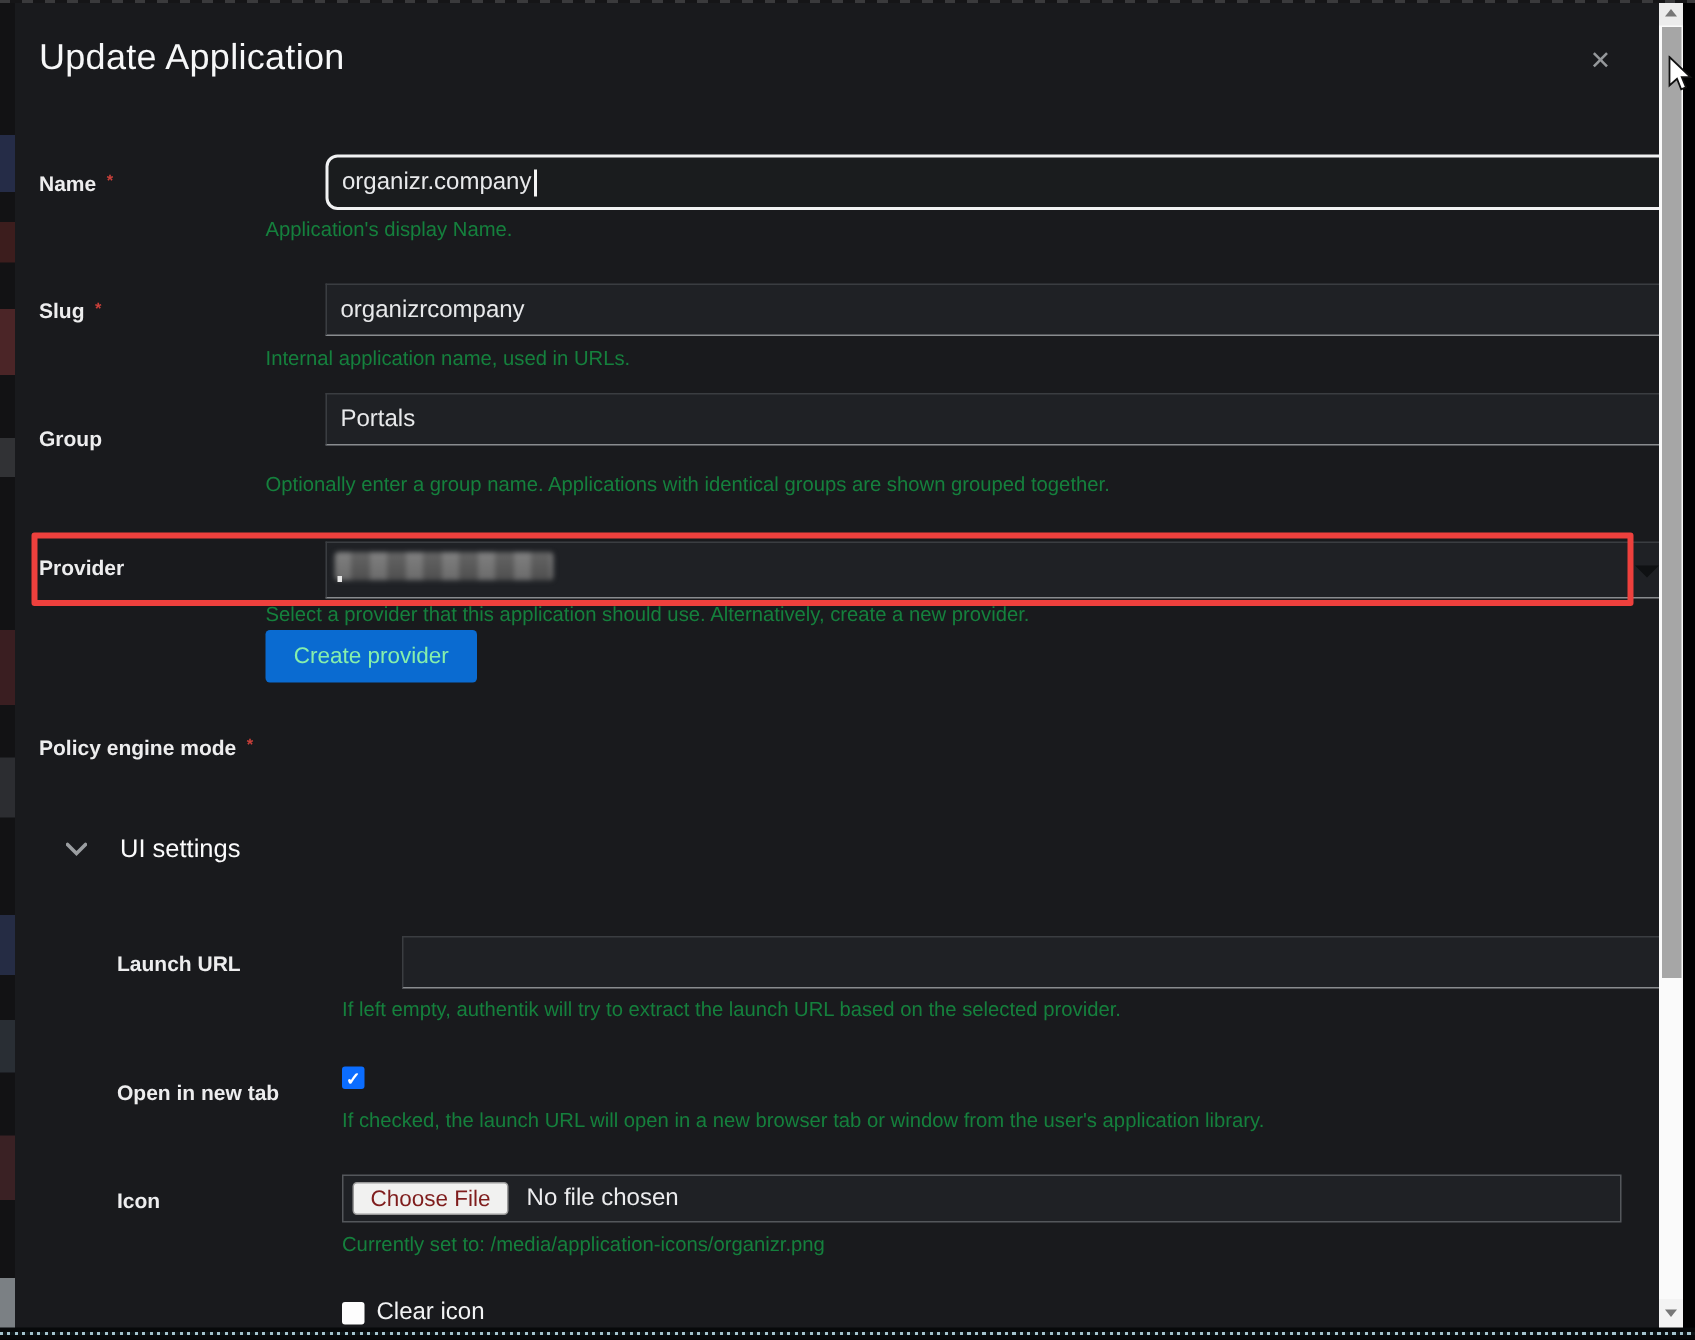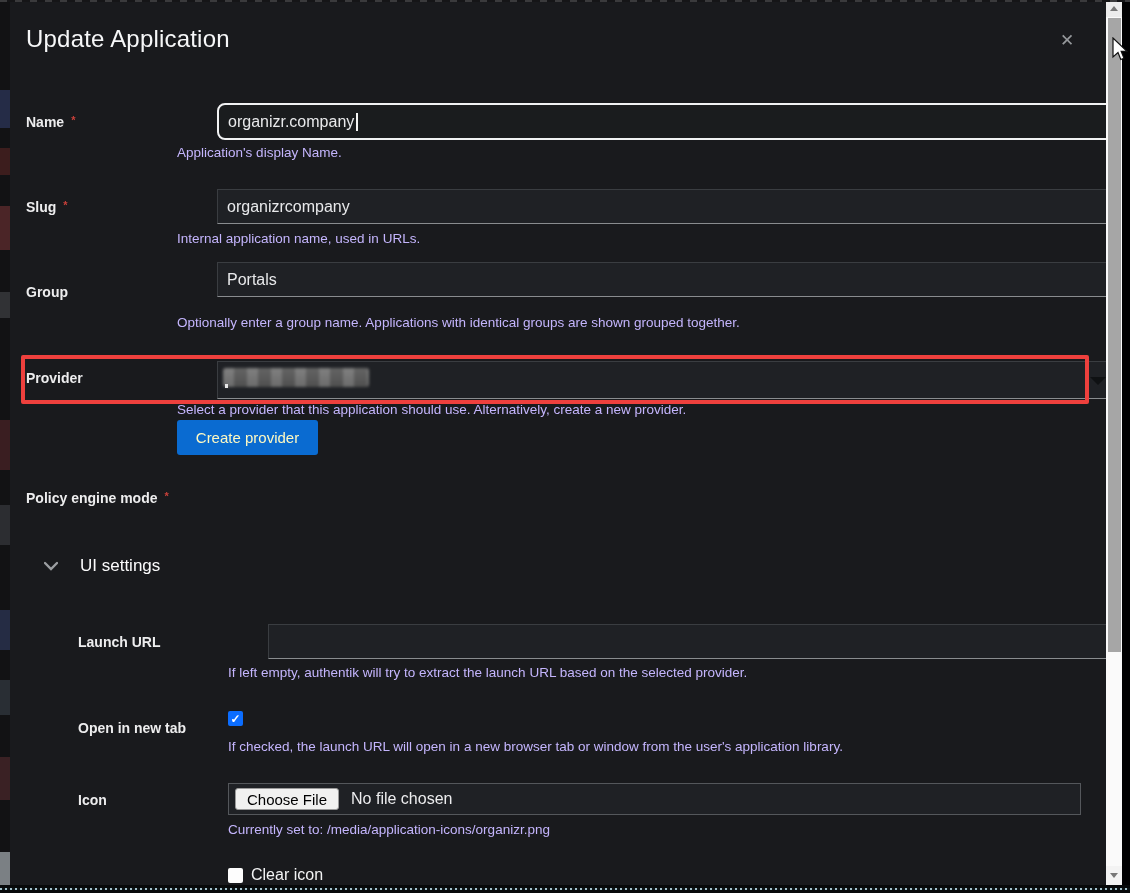--- a/index.html
+++ b/index.html
@@ -12,21 +12,21 @@
   .patch { position:absolute; left:0; width:10px; opacity:.8; }
 
   
   .modal { position:absolute; left:10px; top:0; width:1096px; height:893px; background:#191a1d; }
 
   .title { position:absolute; left:26px; top:25px; font-size:24px; font-weight:500; color:#f6f7f8; letter-spacing:.2px; }
   .close { position:absolute; left:1056px; top:30px; width:22px; height:22px; color:#95989b; font-size:17px; line-height:22px; text-align:center; cursor:pointer; }
 
   .label { position:absolute; font-size:14px; font-weight:700; color:#ededee; }
   .req { color:#c9403a; font-size:11px; margin-left:7px; font-weight:700; vertical-align:3px; }
-  .help { position:absolute; left:177px; font-size:13.5px; color:#c4b5fd; }
+  .help { position:absolute; left:177px; font-size:13.5px; color:#15803d; }
   .help.nested { left:228px; }
 
   .control { position:absolute; left:177px; width:904px; height:35px; background:#1f2125;
              border:1px solid #3a3d41; border-bottom:1px solid #898c8f;
              display:flex; align-items:center; padding:0 9px; font-size:16px; color:#e8e9eb;margin-left:40px; }
   .control.nested { left:228px; width:853px; }
   .focused { height:37px; border:2px solid #f1f2f3; border-radius:8px; background:#1a1c1e; }
   .caret-bar { display:inline-block; width:2px; height:18px; background:#f4f4f4; margin-left:2px; }
 
   .select .sel-caret { position:absolute; right:14px; top:50%; margin-top:-3px; width:0; height:0;
@@ -36,36 +36,36 @@
             background:
               repeating-linear-gradient(90deg, rgba(130,130,130,.55) 0 11px, rgba(80,80,80,.55) 11px 24px),
               linear-gradient(180deg,#7d7d7d,#4e4e4e);
             filter:blur(1.6px); }
   .redact-dot { position:absolute; left:7px; top:22px; width:3px; height:4px; background:#e8e8e8; }
 
   .annotation { position:absolute; left:21px; top:355px; width:1068px; height:49px;
                 border:4px solid #ee403d; border-radius:2px; z-index:6; pointer-events:none; }
 
   .btn-primary { position:absolute; left:177px; top:420px; width:141px; height:35px;
-                 background:#0a6bd1; color:#fef9c3; font-size:15px; border:none; border-radius:3px;
+                 background:#0a6bd1; color:#86efac; font-size:15px; border:none; border-radius:3px;
                  display:flex; align-items:center; justify-content:center; cursor:pointer; }
 
   .section-toggle { position:absolute; left:44px; top:556px; display:flex; align-items:center; gap:22px; cursor:pointer; }
   .section-toggle .chev { width:14px; height:10px; }
   .section-toggle .sec-label { font-size:17px; color:#fbfbfc; }
 
   .checkbox { position:absolute; width:15px; height:15px; border-radius:2px; }
   .checkbox.checked { background:#0b6dff; color:#fff; font-size:12px; font-weight:700;
                       display:flex; align-items:center; justify-content:center; line-height:1; }
   .checkbox.unchecked { background:#fdfdfd; }
   .cb-label { position:absolute; font-size:16px; font-weight:500; color:#f2f3f4; }
 
   .filebox { position:absolute; left:228px; top:783px; width:853px; height:32px; background:#1f2125;
              border:1px solid #54575b; display:flex; align-items:center; padding:0 6px; }
-  .choose-btn { height:22px; padding:0 11px; background:#f1f1f0; color:#000000; font-size:15px;
+  .choose-btn { height:22px; padding:0 11px; background:#f1f1f0; color:#7f1d1d; font-size:15px;
                 border:1px solid #9a9a9a; border-radius:3px; display:flex; align-items:center; cursor:pointer; }
   .file-status { margin-left:12px; font-size:16px; color:#ececee; }
 
   
   .sb-track { position:absolute; left:1106px; top:0; width:16px; height:887px; background:#fafafa; }
   .sb-btn { position:absolute; left:1106px; width:16px; height:17px; background:#ececec;
             display:flex; align-items:center; justify-content:center; }
   .sb-btn .tri-up { width:0;height:0;border-left:4px solid transparent;border-right:4px solid transparent;border-bottom:5px solid #777; }
   .sb-btn .tri-down { width:0;height:0;border-left:4px solid transparent;border-right:4px solid transparent;border-top:5px solid #777; }
   .sb-thumb { position:absolute; left:1108px; top:18px; width:13px; height:634px; background:#a6a6a6; }

